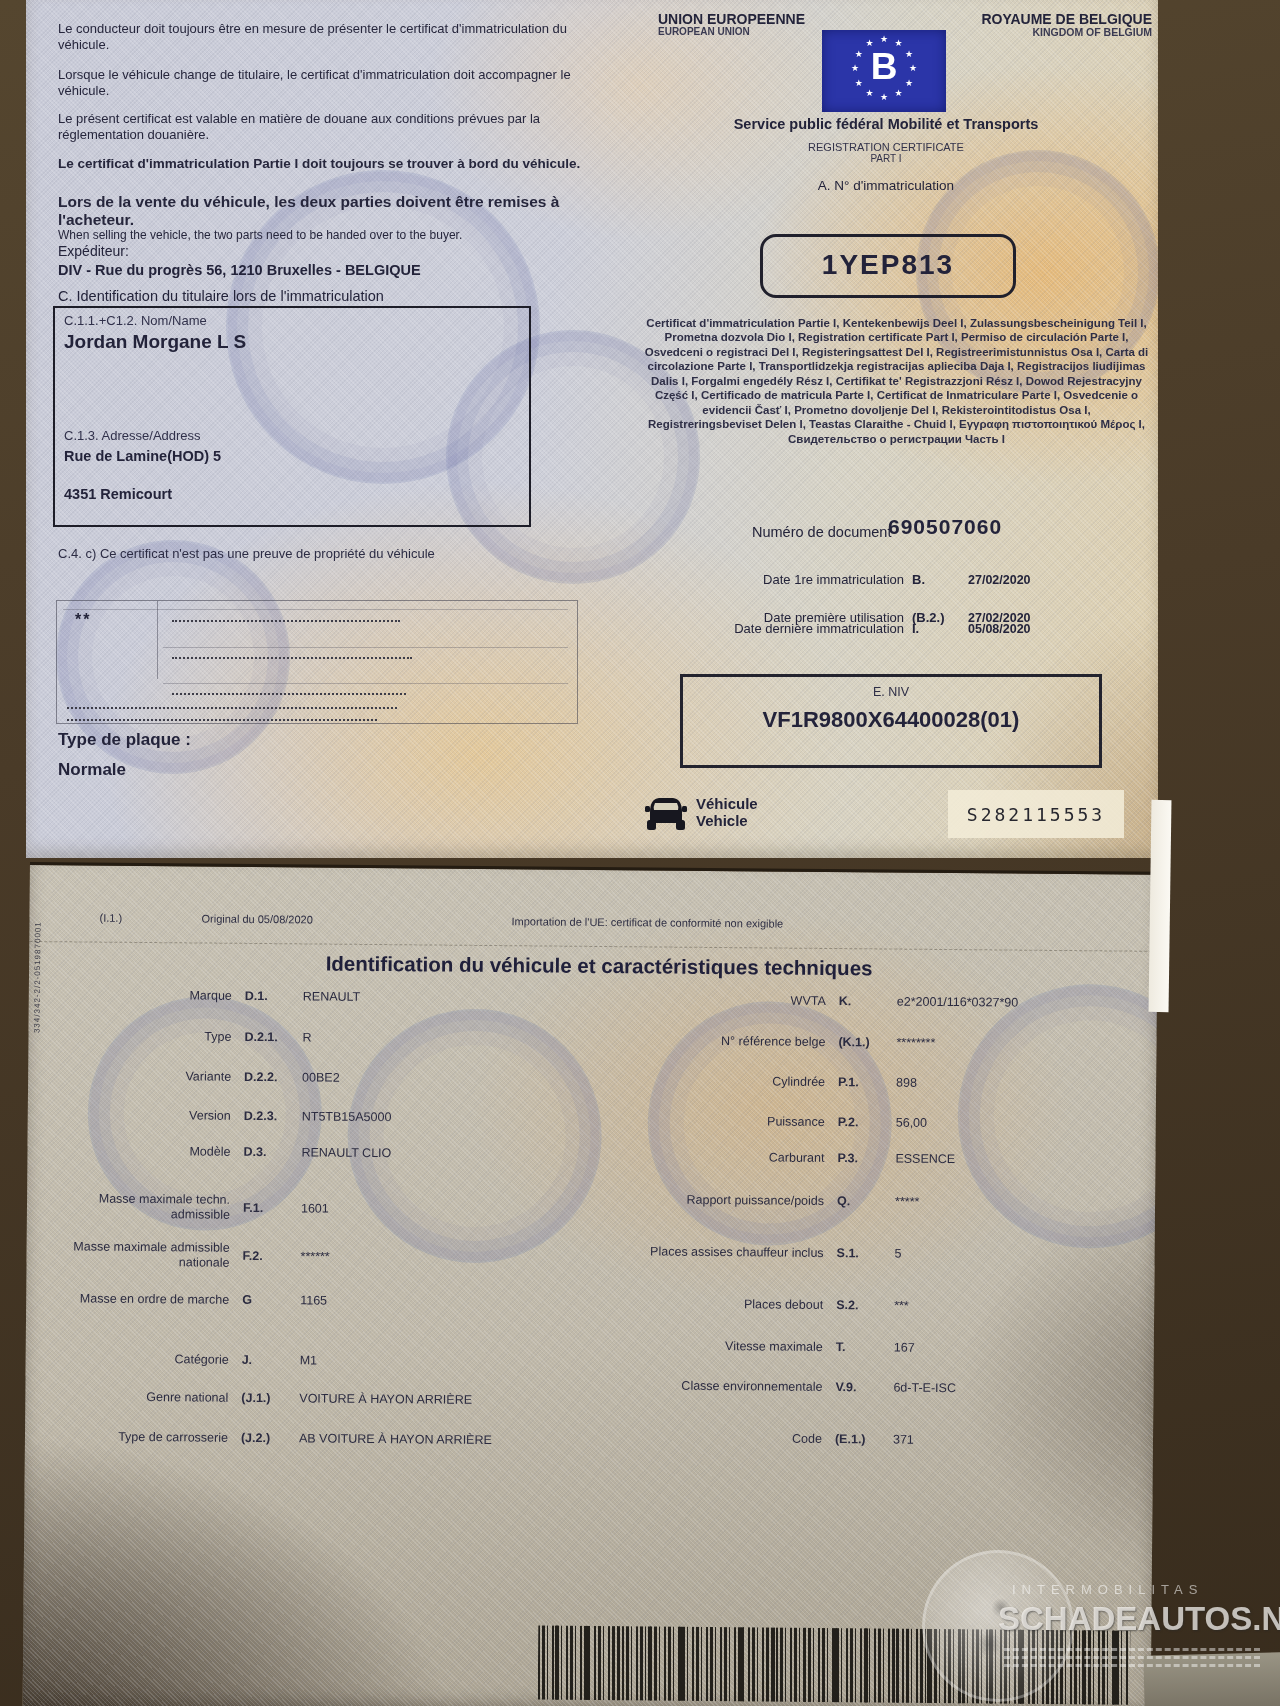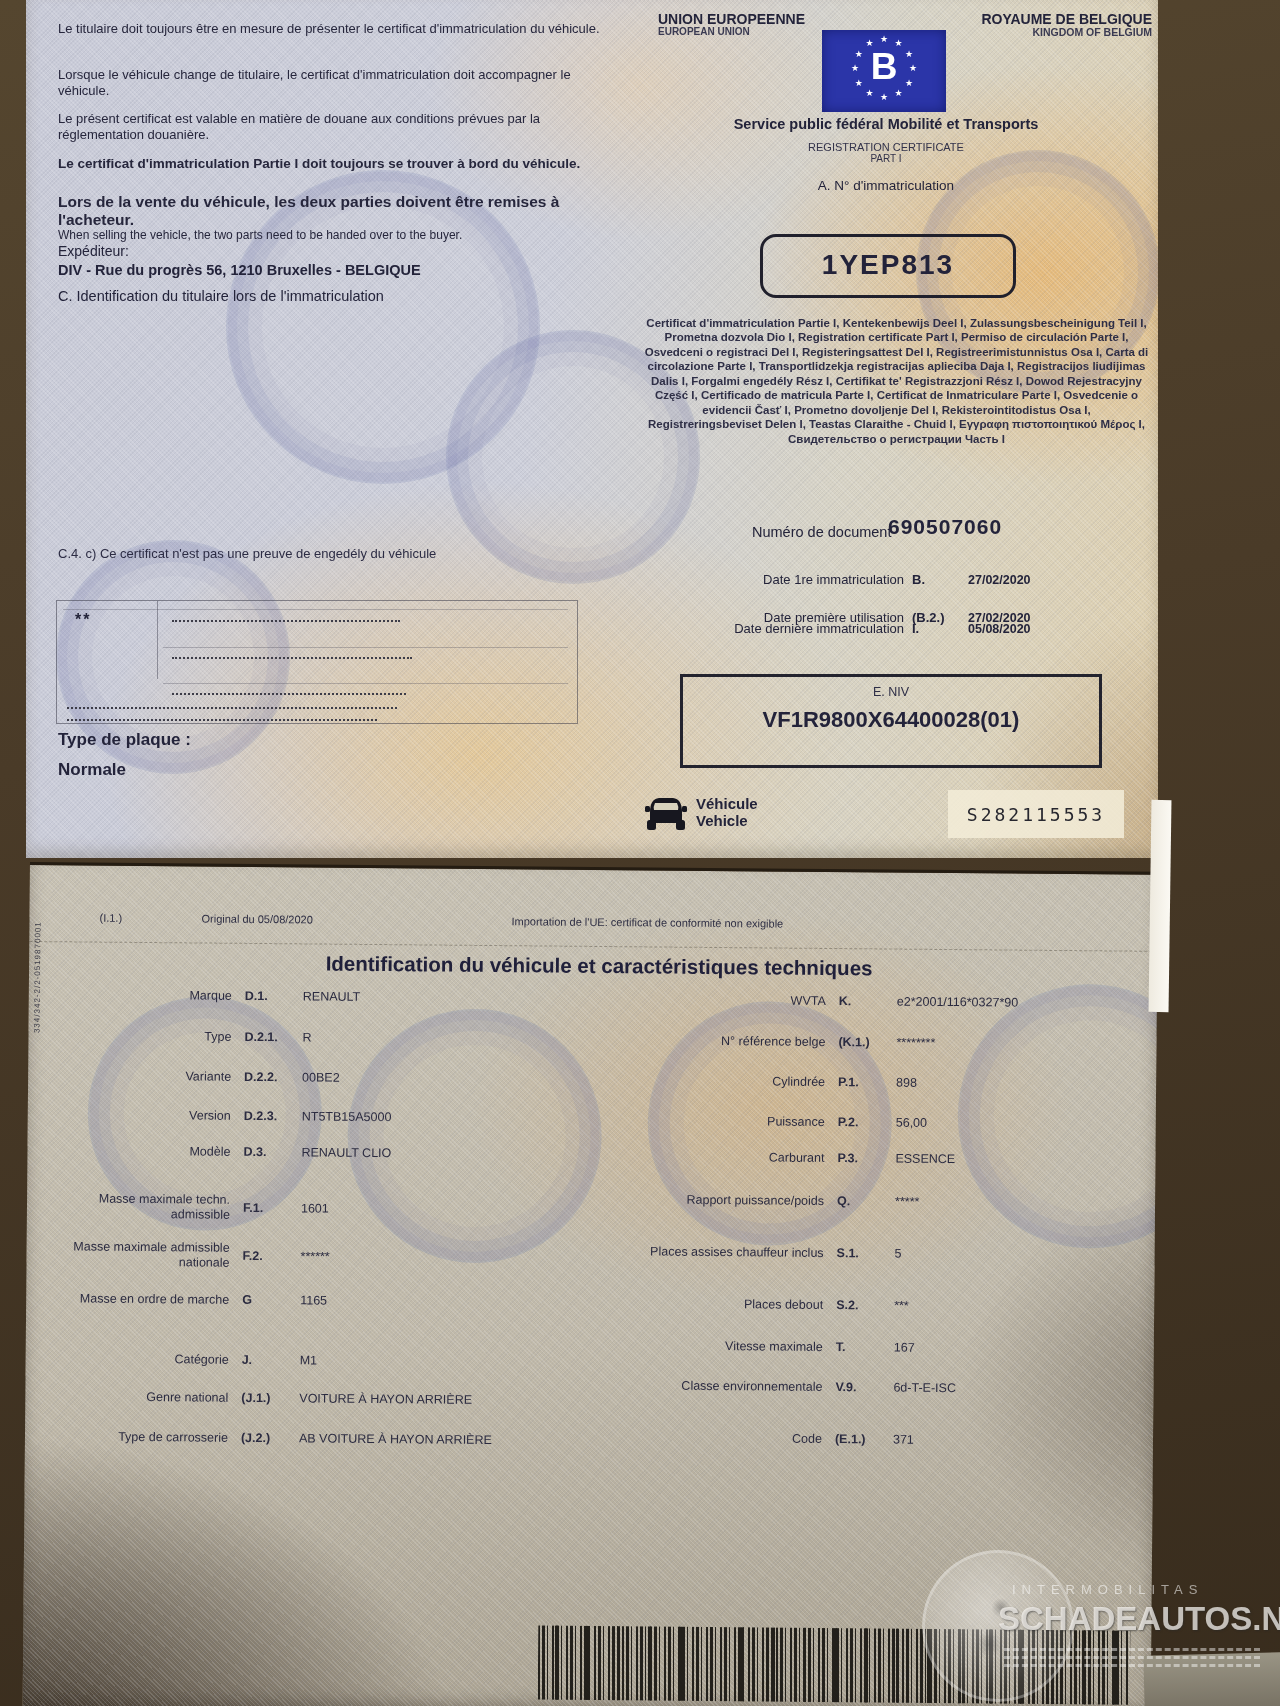--- a/index.html
+++ b/index.html
@@ -173,33 +173,40 @@
 </style>
 </head>
 <body>
 
 <div class="paper-top tex">
   <div class="ring ra"></div>
   <div class="ring rb"></div>
   <div class="ring rc"></div>
   <div class="ring rd"></div>
 
-  <p id="n1" class="note">Le titulaire doit toujours être en mesure de présenter le certificat d'immatriculation du véhicule.</p>
+  <p id="n1" class="note">Le conducteur doit toujours être en mesure de présenter le certificat d'immatriculation du véhicule.</p>
   <p id="n2" class="note">Lorsque le véhicule change de titulaire, le certificat d'immatriculation doit accompagner le véhicule.</p>
   <p id="n3" class="note">Le présent certificat est valable en matière de douane aux conditions prévues par la réglementation douanière.</p>
   <p id="n4" class="note">Le certificat d'immatriculation Partie I doit toujours se trouver à bord du véhicule.</p>
   <p id="n5" class="note">Lors de la vente du véhicule, les deux parties doivent être remises à l'acheteur.</p>
   <p id="n6" class="note">When selling the vehicle, the two parts need to be handed over to the buyer.</p>
 
   <div id="exp-label">Expéditeur:</div>
   <div id="exp-val">DIV - Rue du progrès 56, 1210 Bruxelles - BELGIQUE</div>
   <div id="c-ident">C. Identification du titulaire lors de l'immatriculation</div>
 
-
-  <div id="c4">C.4. c) Ce certificat n'est pas une preuve de engedély du véhicule</div>
+  <div id="holder-box">
+    <div id="nm-label">C.1.1.+C1.2. Nom/Name</div>
+    <div id="nm">Jordan Morgane L S</div>
+    <div id="ad-label">C.1.3. Adresse/Address</div>
+    <div id="ad1">Rue de Lamine(HOD) 5</div>
+    <div id="ad2">4351 Remicourt</div>
+  </div>
+
+  <div id="c4">C.4. c) Ce certificat n'est pas une preuve de propriété du véhicule</div>
 
   <div id="dash-box">
     <div id="stars2">**</div>
     <div class="fl fl1"></div>
     <div class="fl fl2"></div>
     <div class="fl fl3"></div>
     <div class="dl dl1"></div>
     <div class="dl dl2"></div>
     <div class="dl dl3"></div>
     <div class="dl dl4"></div>

